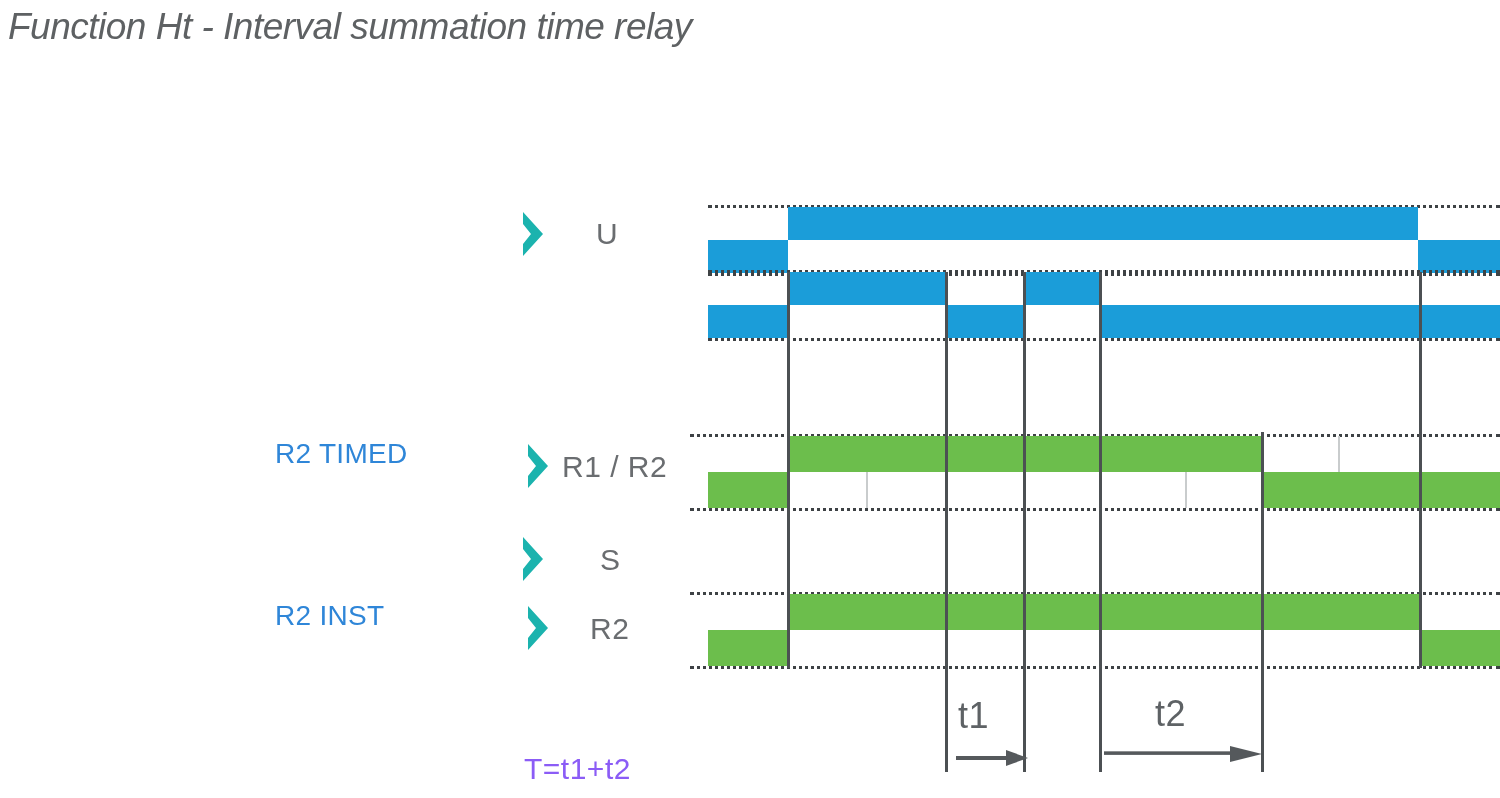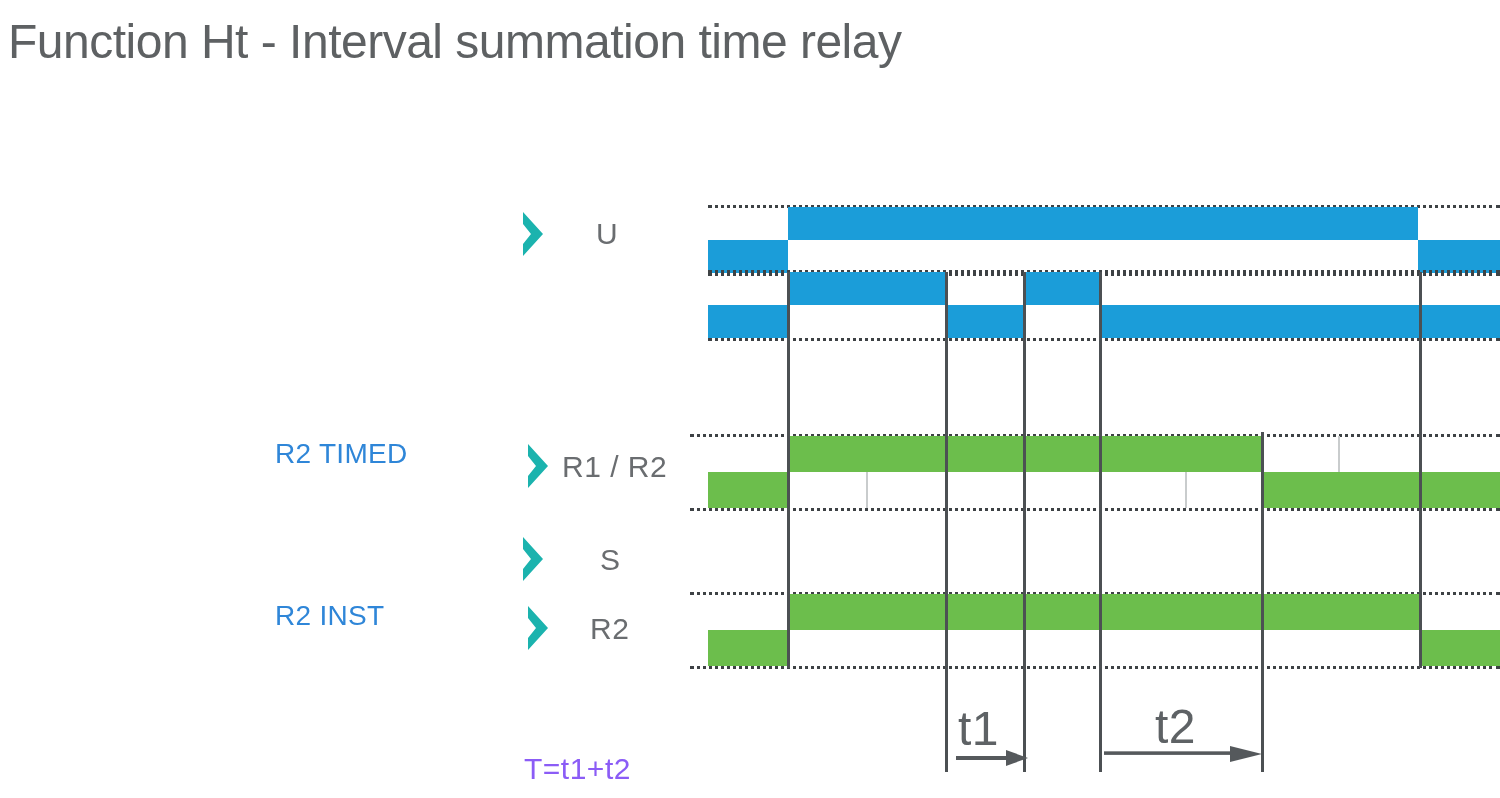--- a/index.html
+++ b/index.html
@@ -2,23 +2,23 @@
 <html><head>
 <meta charset="utf-8">
 <style>
   html,body{margin:0;padding:0;background:#ffffff;}
   body{
     width:1500px;height:798px;position:relative;overflow:hidden;
     font-family:"Liberation Sans","DejaVu Sans",sans-serif;
     -webkit-font-smoothing:antialiased;
   }
   #page-title{
-    position:absolute;left:8px;top:14px;
-    font-size:48px;font-weight:400;color:#5e6163;
-    letter-spacing:-0.5px;white-space:nowrap;
+    position:absolute;left:8px;top:6px;
+    font-size:37px;font-weight:400;color:#5e6163;
+    letter-spacing:-0.5px;white-space:nowrap;font-style:italic;
   }
 
   
   .abs{position:absolute;}
 
   
   .side-label{
     position:absolute;font-size:28px;color:#2f86d8;white-space:nowrap;
     letter-spacing:0.3px;
   }
@@ -40,22 +40,22 @@
 
   
   .rail{
     position:absolute;height:0;border-top:3px dotted #3e4245;
   }
 
   
   .vline{position:absolute;width:3px;background:#4c5053;}
   .vline.light{background:#c9cccd;width:2px;}
   .t-label{
-    position:absolute;font-size:48px;color:#5e6265;
-    letter-spacing:0.5px;white-space:nowrap;margin-top:6px;
+    position:absolute;font-size:36px;color:#5e6265;
+    letter-spacing:0.5px;white-space:nowrap;
   }
   .t-arrow{position:absolute;height:16px;}
   .t-arrow svg{display:block;width:100%;height:100%;}
   .formula{
     position:absolute;font-size:30px;color:#8b5cf6;white-space:nowrap;
     letter-spacing:0.5px;
   }
 </style>
 </head>
 <body>

